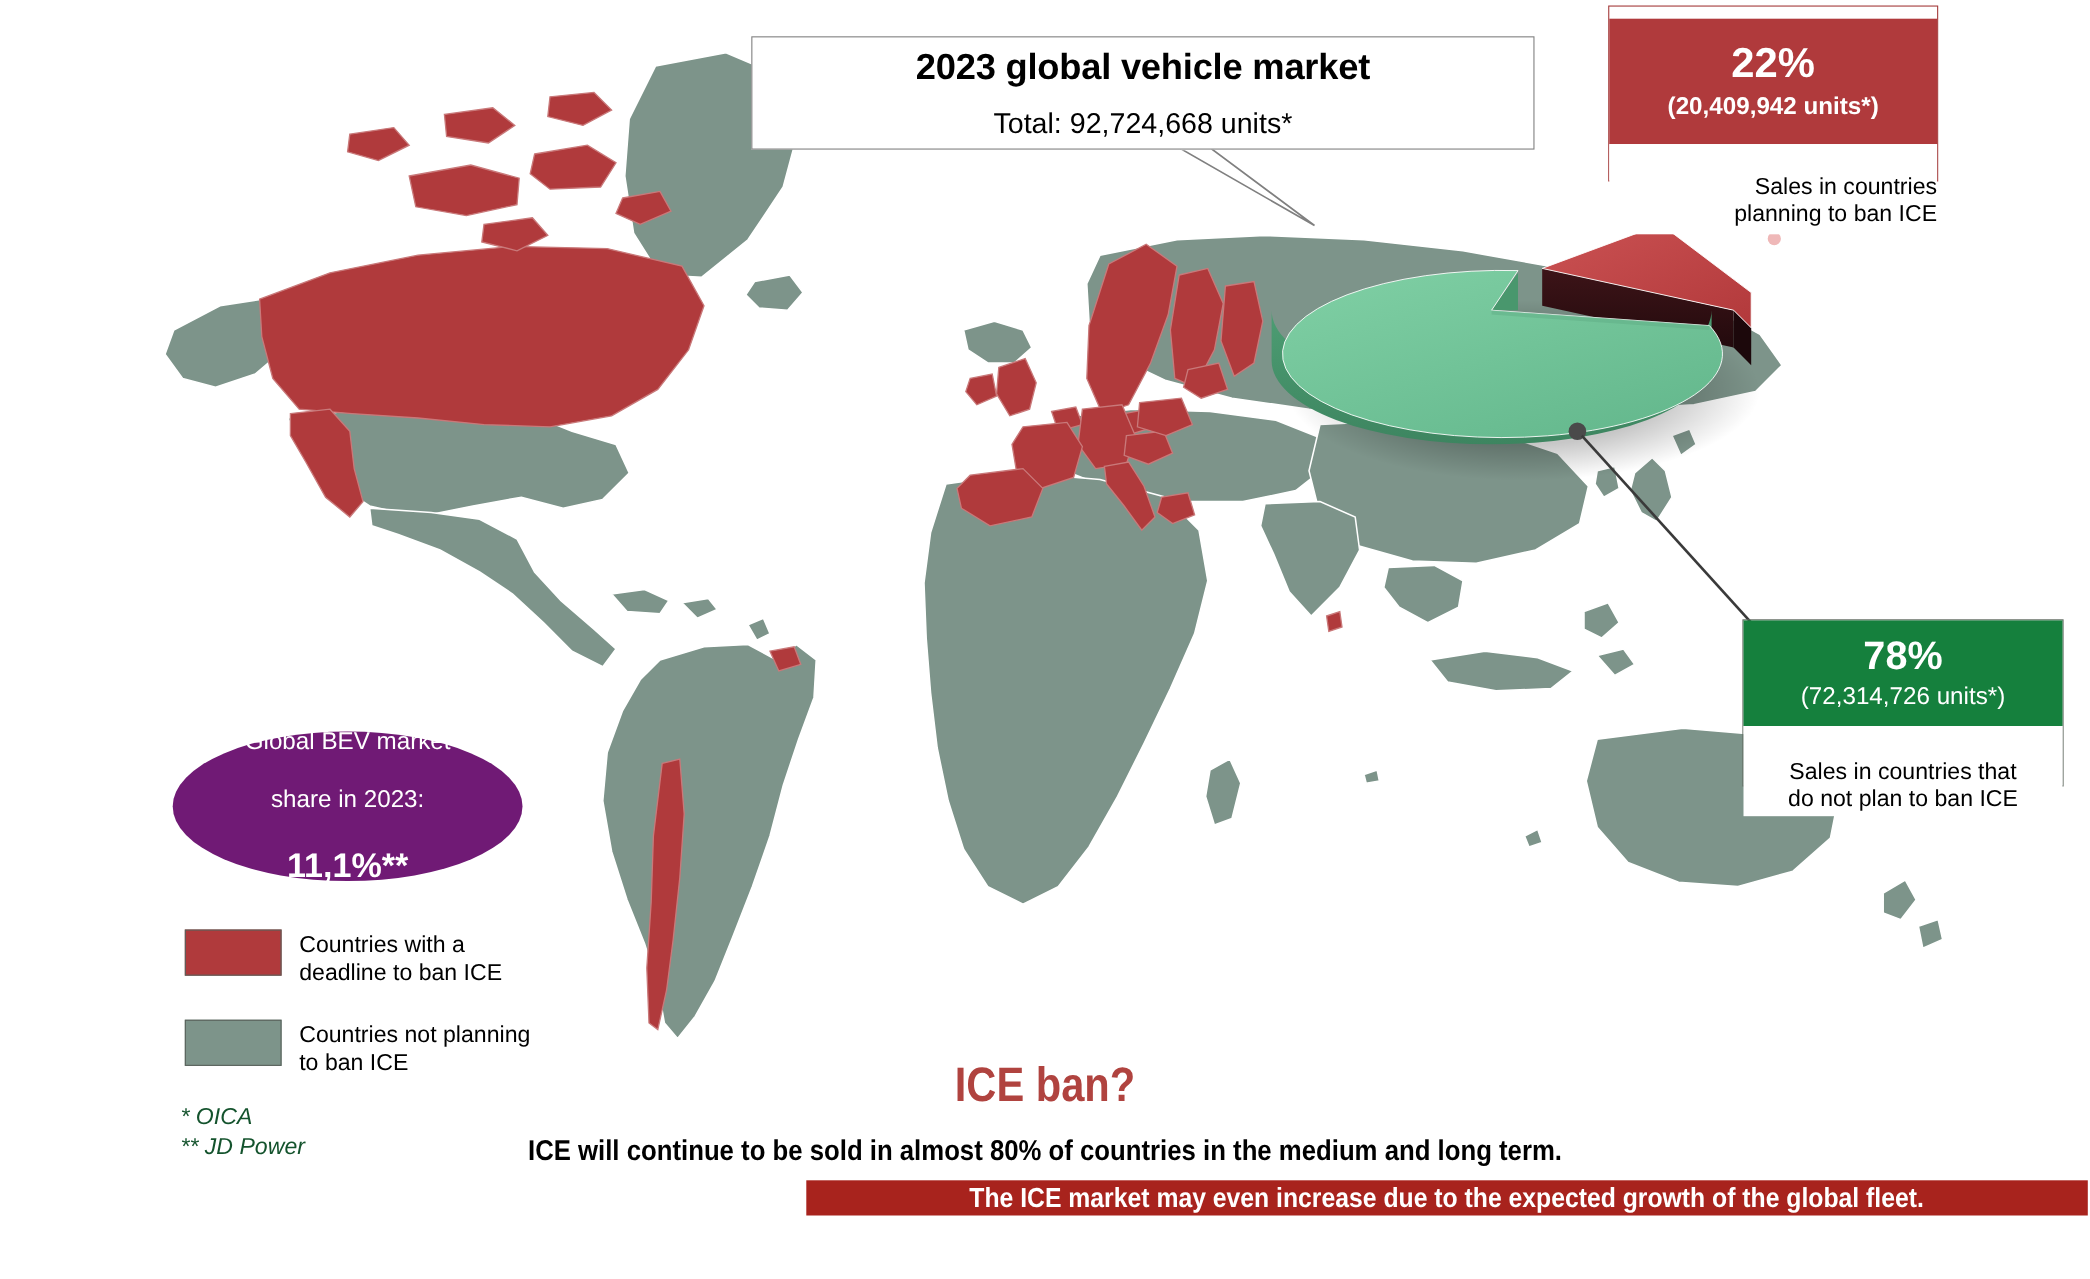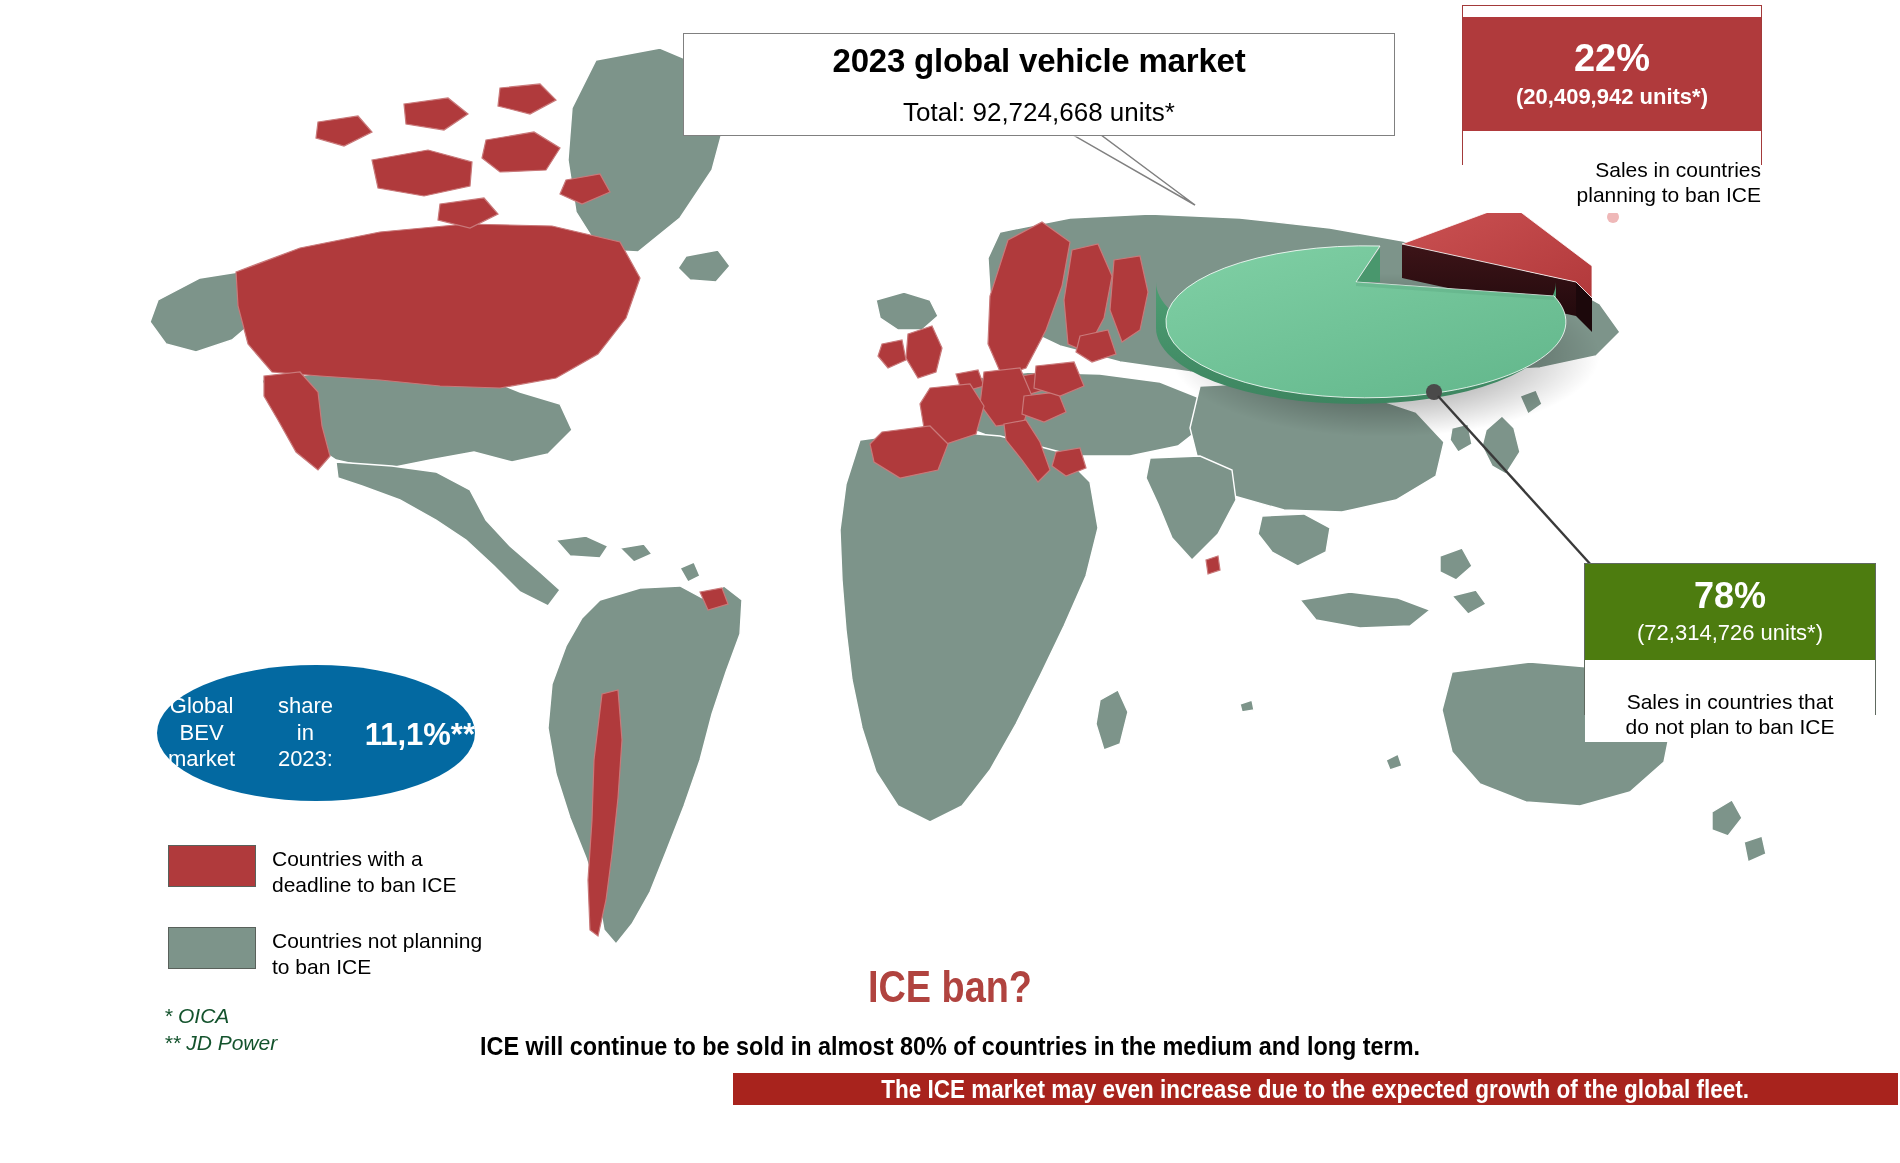--- a/index.html
+++ b/index.html
@@ -50,37 +50,37 @@
     color:#000;font-size:21px;line-height:1.18;padding-top:30px;padding-bottom:8px;
   }
   #callout-22-leader{position:absolute;left:1600px;top:165px;width:26px;height:60px;}
 
   
   #callout-78{
     position:absolute;left:1584px;top:563px;width:292px;height:152px;
     box-sizing:border-box;border:1.5px solid #606a60;
   }
   #callout-78 .head{
-    background:#4d7c0f;color:#ffffff;height:96px;
+    background:#15803d;color:#ffffff;height:96px;
     display:flex;flex-direction:column;align-items:center;justify-content:center;
   }
   #callout-78 .head .pct{font-size:36px;font-weight:bold;line-height:1;}
   #callout-78 .head .units{font-size:22px;margin-top:6px;}
   #callout-78 .body{
     background:#ffffff;height:54px;
     display:flex;flex-direction:column;align-items:center;justify-content:center;
     color:#000;font-size:21px;line-height:1.18;padding-top:28px;
   }
   #callout-78-leader{position:absolute;left:1420px;top:380px;width:180px;height:190px;}
 
   
   #bev-ellipse{
     position:absolute;left:157px;top:665px;width:318px;height:136px;
-    background:#0369a1;border-radius:50%;
-    display:flex;flex-direction:row;align-items:center;justify-content:center;
+    background:#701a75;border-radius:50%;
+    display:flex;flex-direction:column;align-items:center;justify-content:center;
     color:#ffffff;text-align:center;gap:26px;
   }
   #bev-ellipse .l1{font-size:22px;line-height:1.22;}
   #bev-ellipse .l2{font-size:31px;font-weight:bold;margin-top:3px;}
 
   
   #legend{position:absolute;left:168px;top:845px;width:420px;}
   .legend-row{display:flex;align-items:flex-start;margin-bottom:30px;}
   .legend-swatch{
     width:86px;height:40px;border:1.5px solid #59615b;flex:0 0 auto;margin-right:16px;

